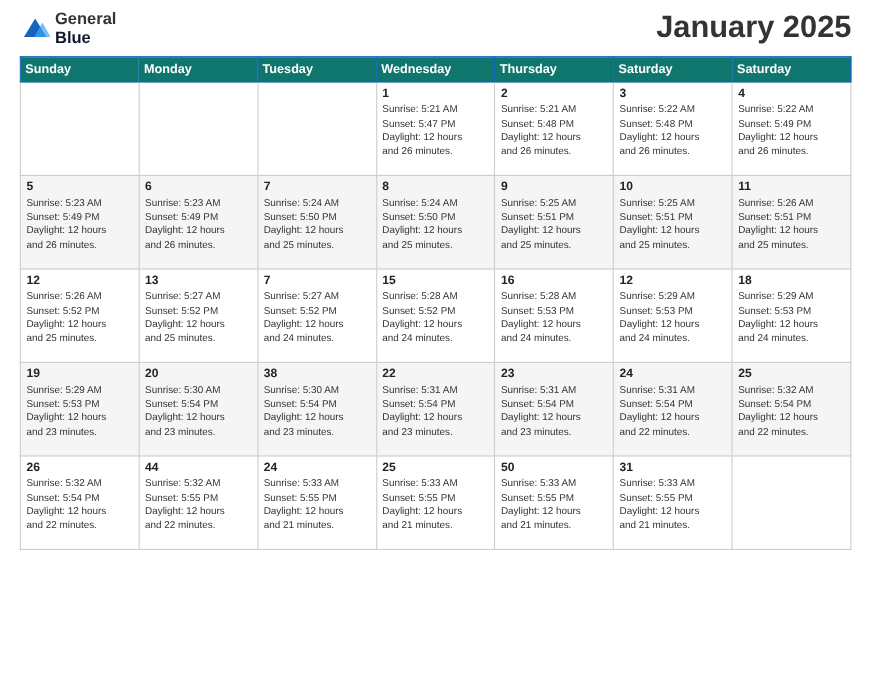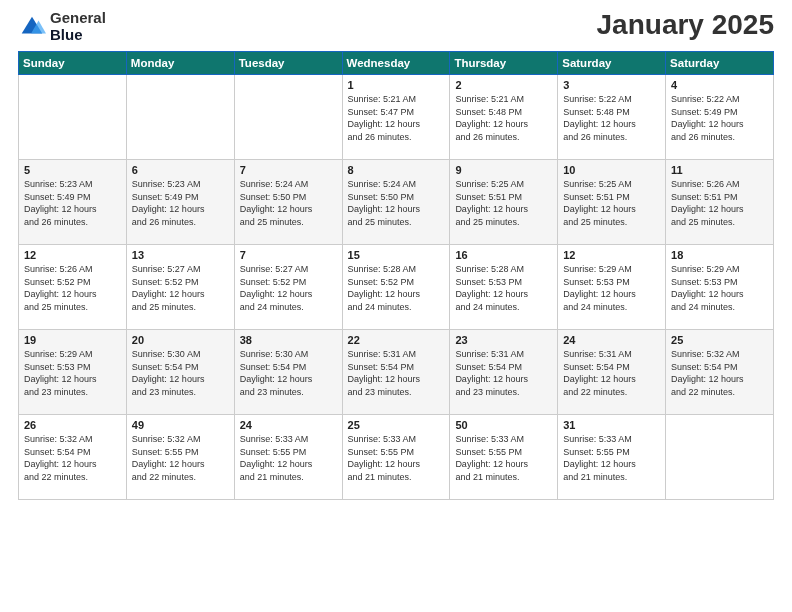--- a/index.html
+++ b/index.html
@@ -324,21 +324,21 @@
         </tr>
         <tr>
           <td>
             <div class="day-num">26</div>
             <div class="day-info" style="white-space: pre-line;">Sunrise: 5:32 AM
 Sunset: 5:54 PM
 Daylight: 12 hours
 and 22 minutes.</div>
           </td>
           <td>
-            <div class="day-num">49</div>
+            <div class="day-num">44</div>
             <div class="day-info" style="white-space: pre-line;">Sunrise: 5:32 AM
 Sunset: 5:55 PM
 Daylight: 12 hours
 and 22 minutes.</div>
           </td>
           <td>
             <div class="day-num">24</div>
             <div class="day-info" style="white-space: pre-line;">Sunrise: 5:33 AM
 Sunset: 5:55 PM
 Daylight: 12 hours

